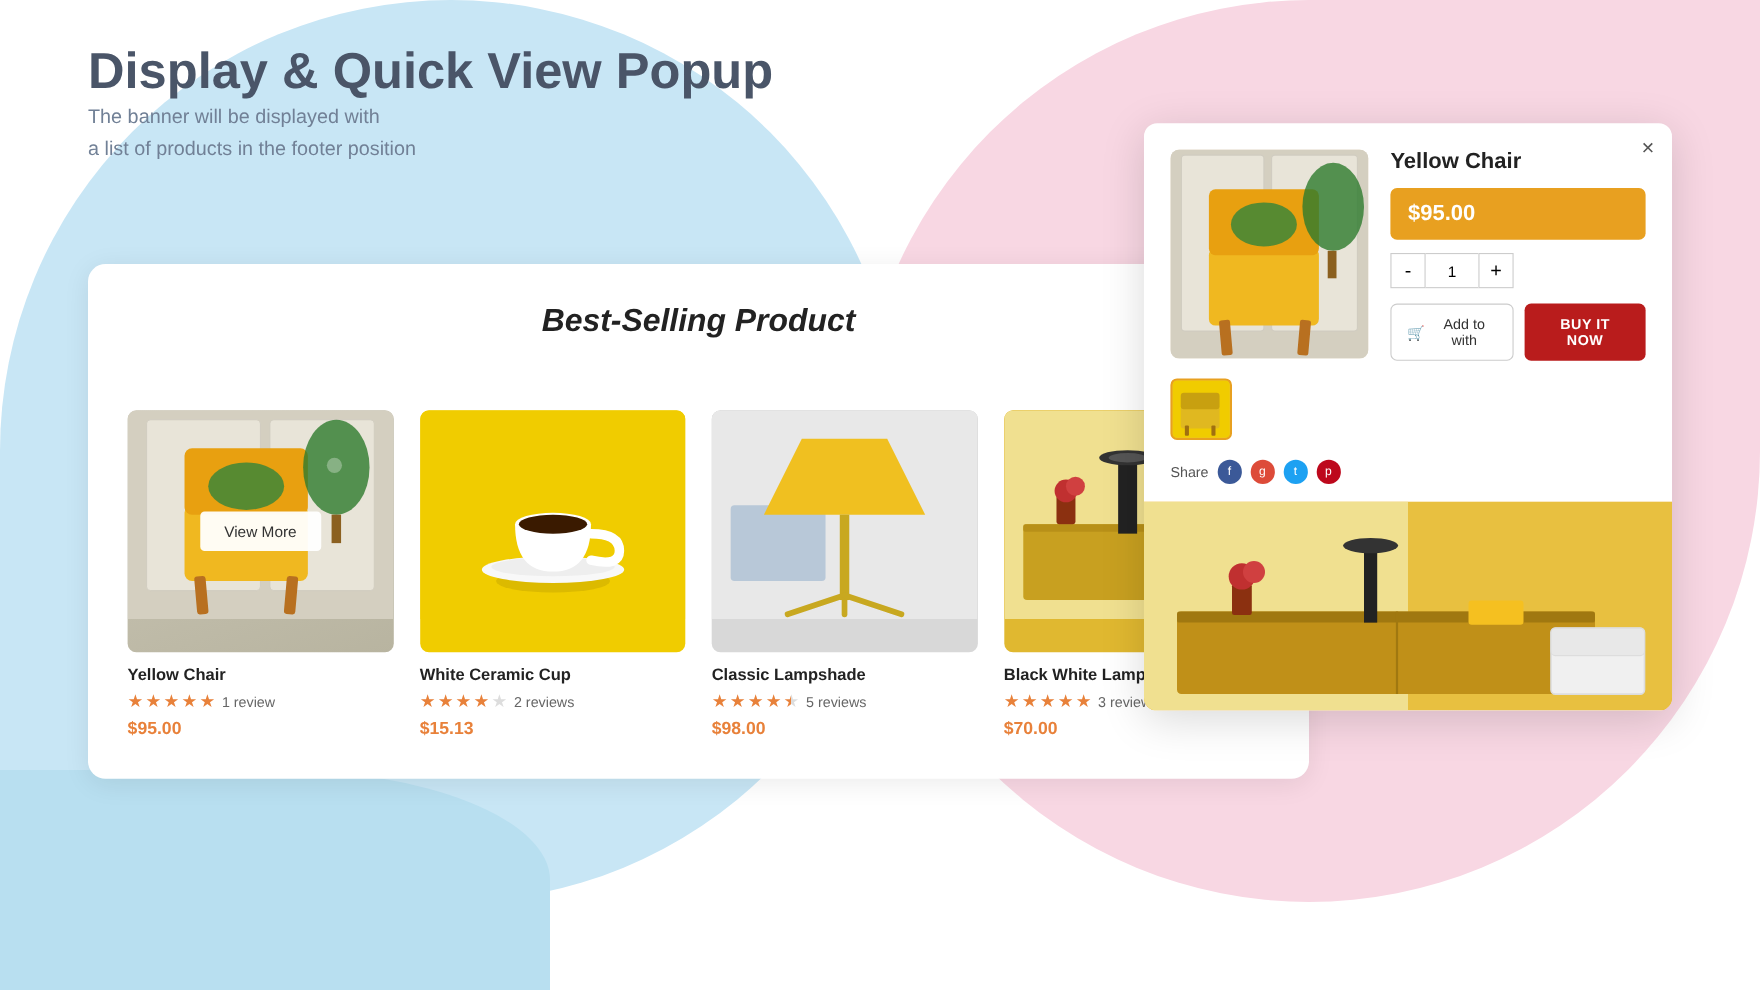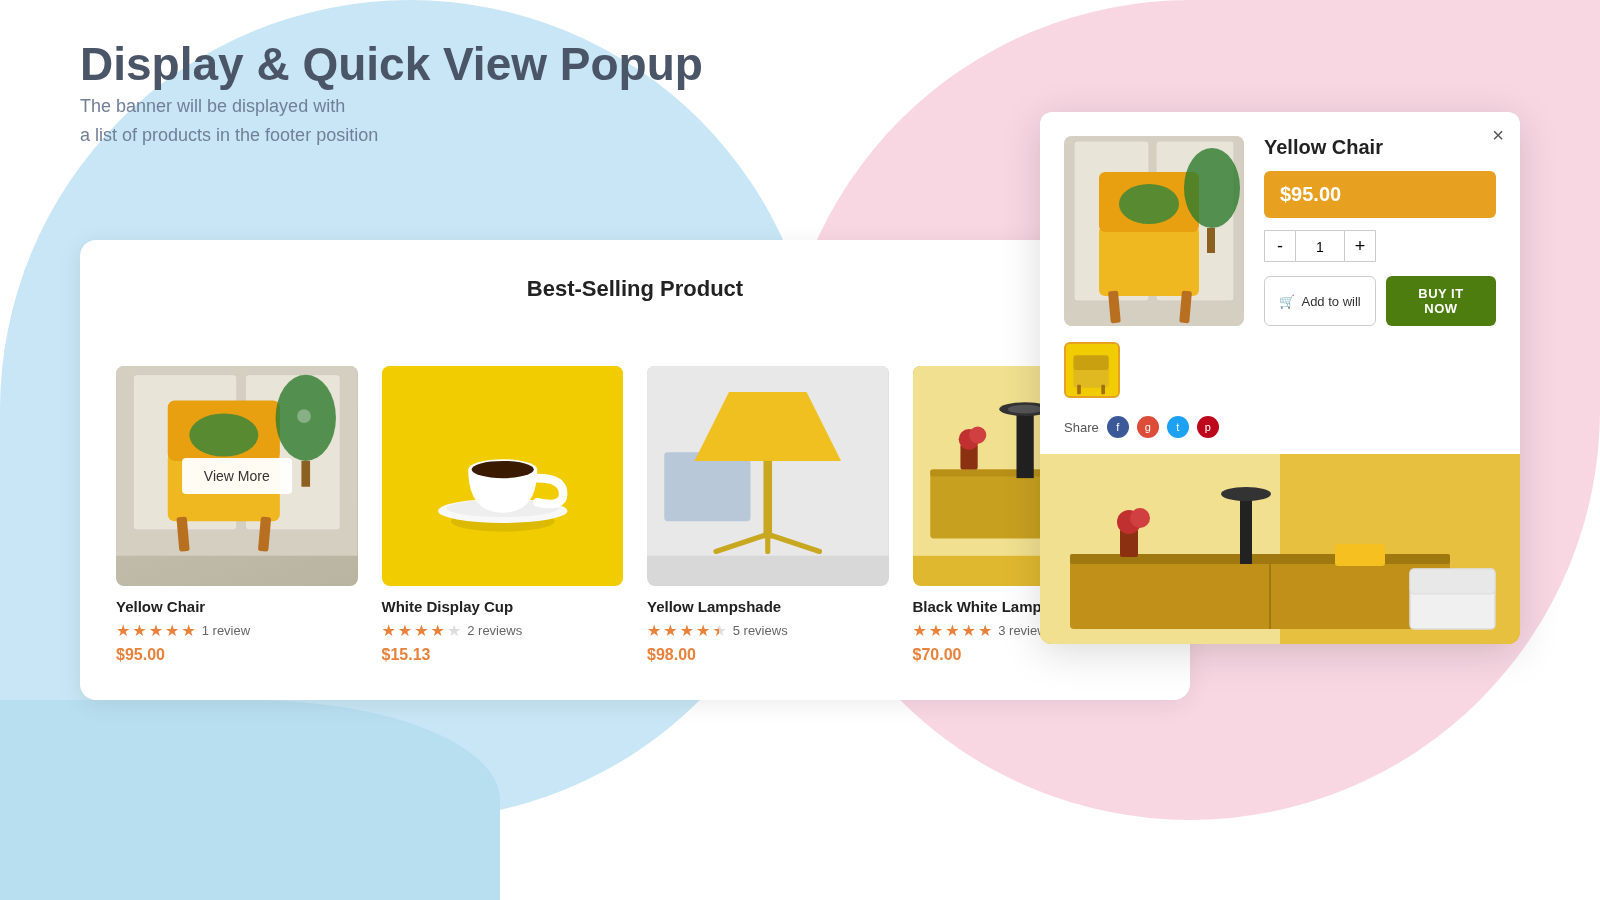--- a/index.html
+++ b/index.html
@@ -69,24 +69,25 @@
       top: 240px;
       left: 80px;
       width: 1110px;
       background: #fff;
       border-radius: 16px;
       padding: 36px 36px 36px 36px;
       box-shadow: 0 4px 24px rgba(0,0,0,0.08);
     }
     .section-title {
       text-align: center;
-      font-size: 22px;
+      font-size: 29px;
       font-weight: 700;
       color: #222;
       margin-bottom: 28px;
+      font-style: italic;
     }
     .products-grid {
       display: grid;
       grid-template-columns: repeat(4, 1fr);
       gap: 24px;
     }
     .product-card {
       cursor: pointer;
     }
     .product-image-wrap {
@@ -270,21 +271,21 @@
       display: flex;
       align-items: center;
       justify-content: center;
       gap: 6px;
       color: #333;
     }
     .buy-now-btn {
       flex: 1;
       padding: 10px 14px;
       border: none;
-      background: #4d7c0f;
+      background: #b91c1c;
       border-radius: 6px;
       font-size: 13px;
       font-weight: 600;
       cursor: pointer;
       color: #fff;
       text-transform: uppercase;
       letter-spacing: 0.5px;
     }
     .popup-thumbnails {
       padding: 0 24px 12px 24px;
@@ -426,21 +427,21 @@
 
             <path d="M100 120 Q100 170 140 170 Q180 170 180 120 Z" fill="white"></path>
             <ellipse cx="140" cy="120" rx="40" ry="12" fill="white"></ellipse>
 
             <path d="M180 130 Q210 130 210 148 Q210 165 180 158" fill="none" stroke="white" stroke-width="10" stroke-linecap="round"></path>
 
             <ellipse cx="140" cy="120" rx="36" ry="10" fill="#3a1a00"></ellipse>
           </svg>
         </div>
         <div class="product-info">
-          <div class="product-name">White Display Cup</div>
+          <div class="product-name">White Ceramic Cup</div>
           <div class="star-row">
             <div class="stars">
               <span class="star">★</span>
               <span class="star">★</span>
               <span class="star">★</span>
               <span class="star">★</span>
               <span class="star empty">★</span>
             </div>
             <span class="review-count">2 reviews</span>
           </div>
@@ -460,21 +461,21 @@
             <path d="M95 30 L55 110 L225 110 L185 30 Z" fill="#f0c020"></path>
 
             <rect x="135" y="110" width="10" height="90" fill="#c8a820"></rect>
 
             <line x1="140" y1="195" x2="80" y2="215" stroke="#c8a820" stroke-width="6" stroke-linecap="round"></line>
             <line x1="140" y1="195" x2="140" y2="215" stroke="#c8a820" stroke-width="6" stroke-linecap="round"></line>
             <line x1="140" y1="195" x2="200" y2="215" stroke="#c8a820" stroke-width="6" stroke-linecap="round"></line>
           </svg>
         </div>
         <div class="product-info">
-          <div class="product-name">Yellow Lampshade</div>
+          <div class="product-name">Classic Lampshade</div>
           <div class="star-row">
             <div class="stars">
               <span class="star">★</span>
               <span class="star">★</span>
               <span class="star">★</span>
               <span class="star">★</span>
               <span class="star" style="background: linear-gradient(to right, #e8813a 50%, #ddd 50%); -webkit-background-clip: text; -webkit-text-fill-color: transparent;">★</span>
             </div>
             <span class="review-count">5 reviews</span>
           </div>
@@ -553,21 +554,21 @@
 
         <div class="popup-qty-row">
           <button class="qty-btn">-</button>
           <div class="qty-val">1</div>
           <button class="qty-btn">+</button>
         </div>
 
         <div class="popup-btn-row">
           <button class="add-to-cart-btn">
             <span>🛒</span>
-            <span>Add to will</span>
+            <span>Add to with</span>
           </button>
           <button class="buy-now-btn">BUY IT NOW</button>
         </div>
       </div>
     </div>
 
     <div class="popup-thumbnails">
       <div class="thumb-img">
         <svg viewBox="0 0 56 56" xmlns="http://www.w3.org/2000/svg">
           <rect width="56" height="56" fill="#f0cc00"></rect>

